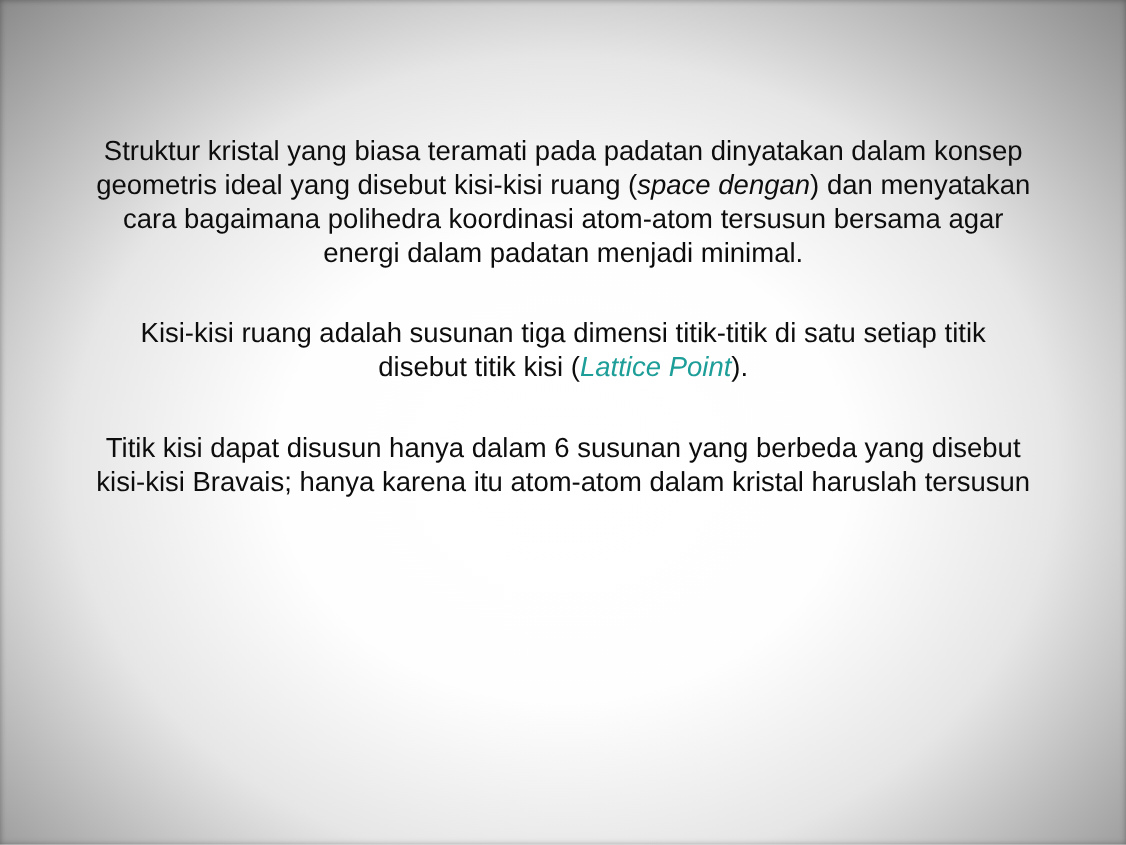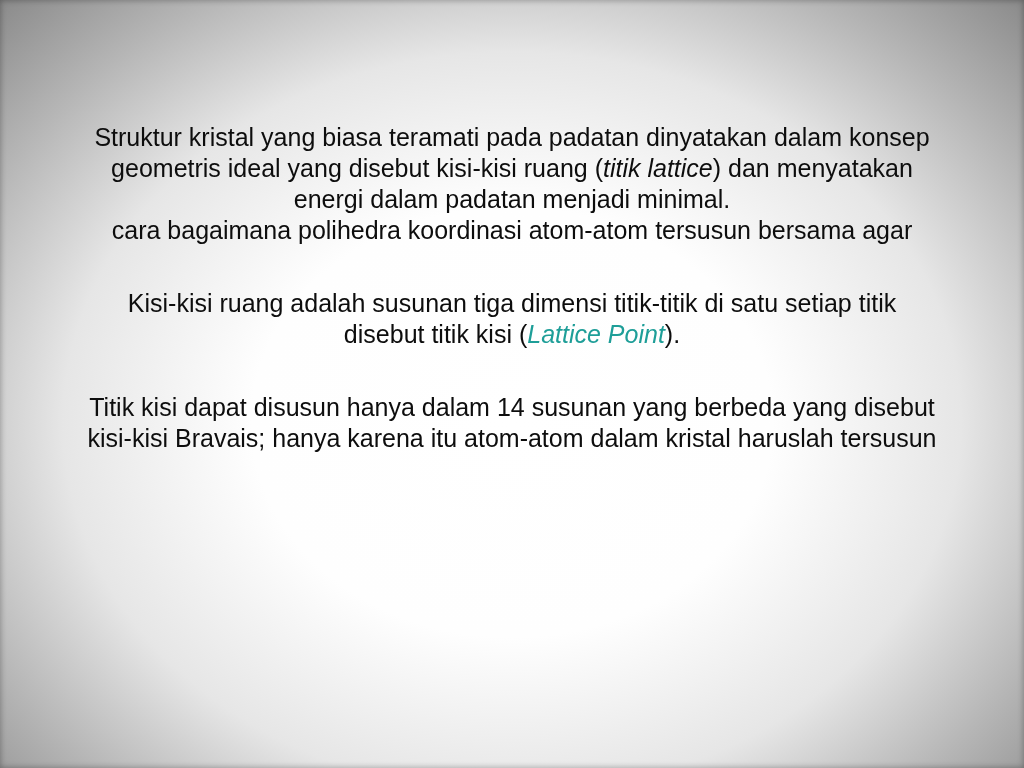--- a/index.html
+++ b/index.html
@@ -43,26 +43,26 @@
   .run.italic { font-style: italic; }
   .run.accent { color: var(--accent, #1E9E98); font-style: italic; }
 </style>
 </head>
 <body>
 
 <div class="slide">
   <div class="text-block" style="color: rgb(13, 13, 13); --accent: #1E9E98;">
       <div class="paragraph">
         <div class="line"><span class="run">Struktur kristal yang biasa teramati pada padatan dinyatakan dalam konsep</span></div>
-        <div class="line"><span class="run">geometris ideal yang disebut kisi-kisi ruang (</span><span class="run italic">titik lattice</span><span class="run">) dan menyatakan</span></div>
+        <div class="line"><span class="run">geometris ideal yang disebut kisi-kisi ruang (</span><span class="run italic">space dengan</span><span class="run">) dan menyatakan</span></div>
+        <div class="line"><span class="run">cara bagaimana polihedra koordinasi atom-atom tersusun bersama agar</span></div>
         <div class="line"><span class="run">energi dalam padatan menjadi minimal.</span></div>
-        <div class="line"><span class="run">cara bagaimana polihedra koordinasi atom-atom tersusun bersama agar</span></div>
       </div>
       <div class="paragraph">
         <div class="line"><span class="run">Kisi-kisi ruang adalah susunan tiga dimensi titik-titik di satu setiap titik</span></div>
         <div class="line"><span class="run">disebut titik kisi (</span><span class="run italic accent">Lattice Point</span><span class="run">).</span></div>
       </div>
       <div class="paragraph">
-        <div class="line"><span class="run">Titik kisi dapat disusun hanya dalam 14 susunan yang berbeda yang disebut</span></div>
+        <div class="line"><span class="run">Titik kisi dapat disusun hanya dalam 6 susunan yang berbeda yang disebut</span></div>
         <div class="line"><span class="run">kisi-kisi Bravais; hanya karena itu atom-atom dalam kristal haruslah tersusun</span></div>
       </div>
     </div>
 </div>
 
 </body></html>

